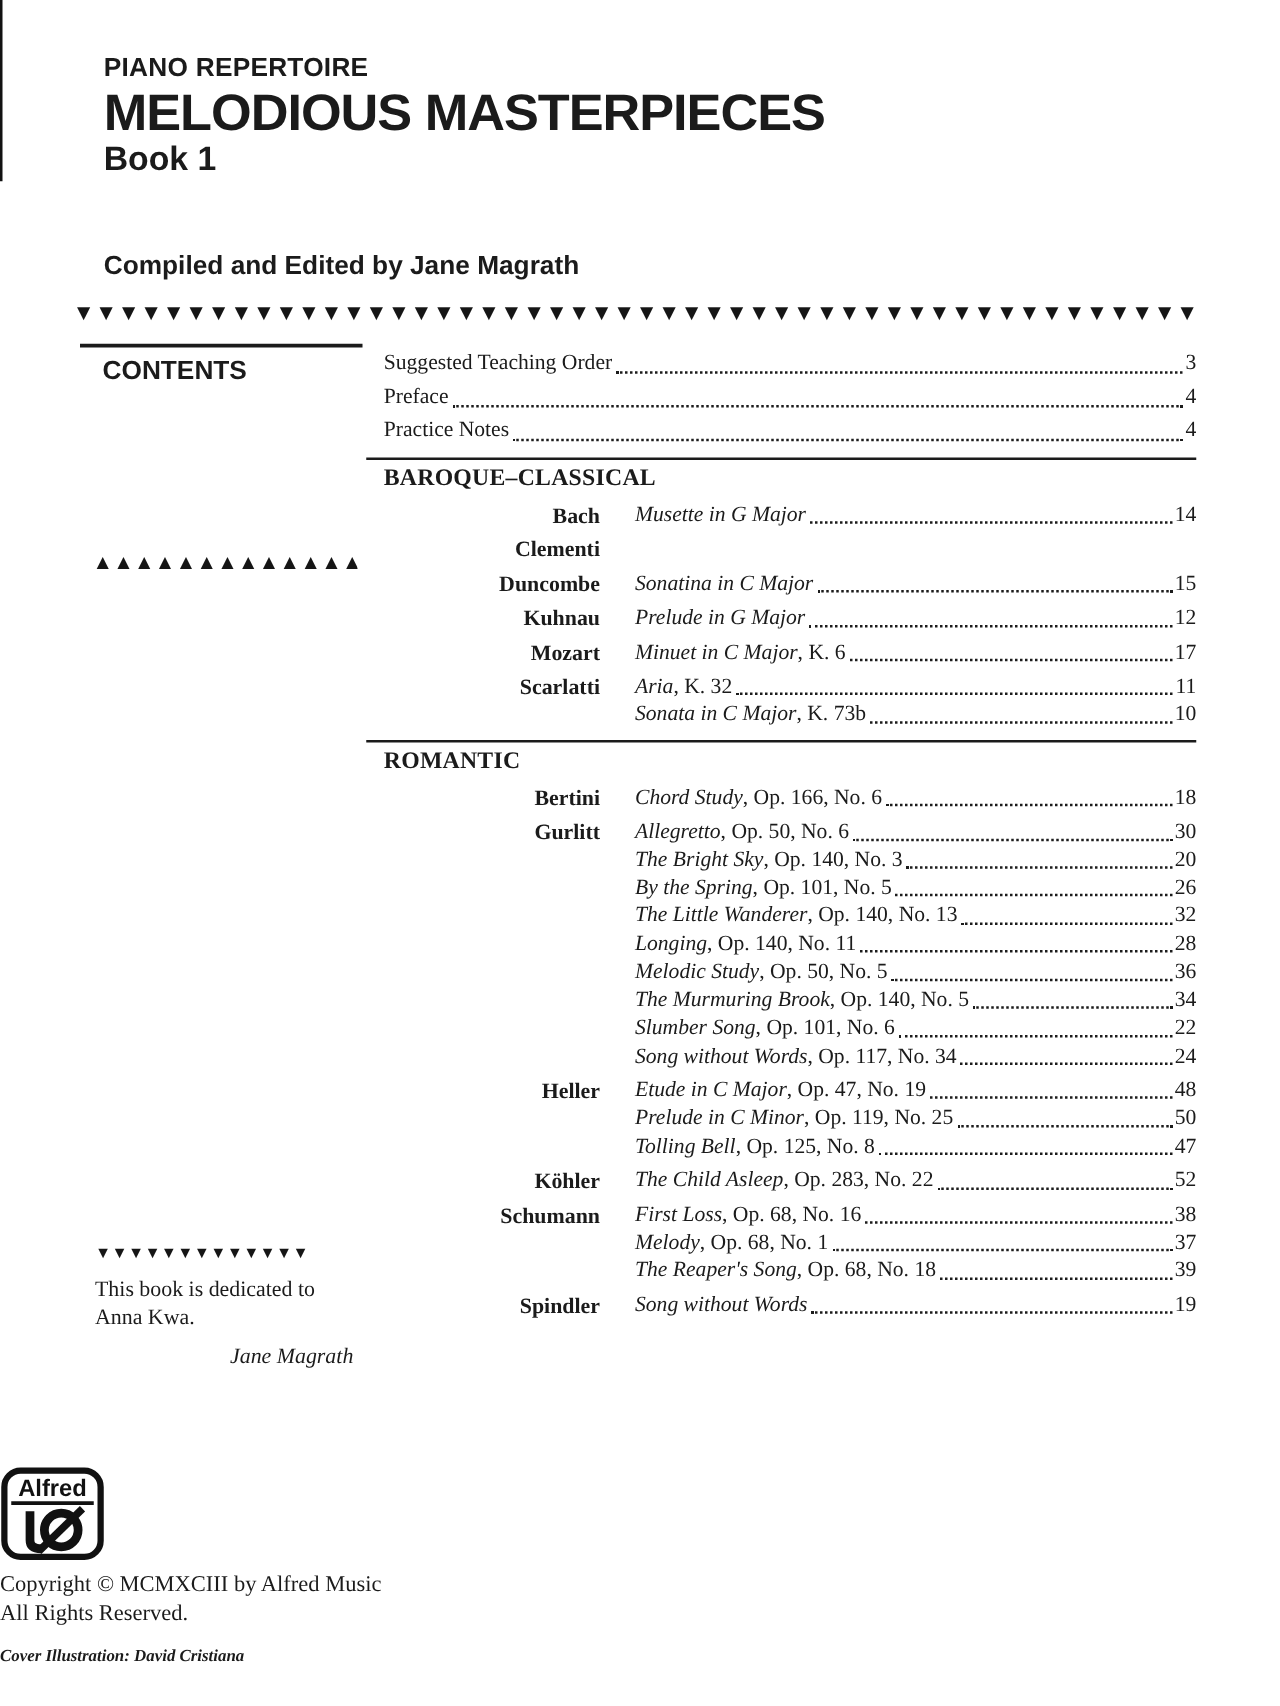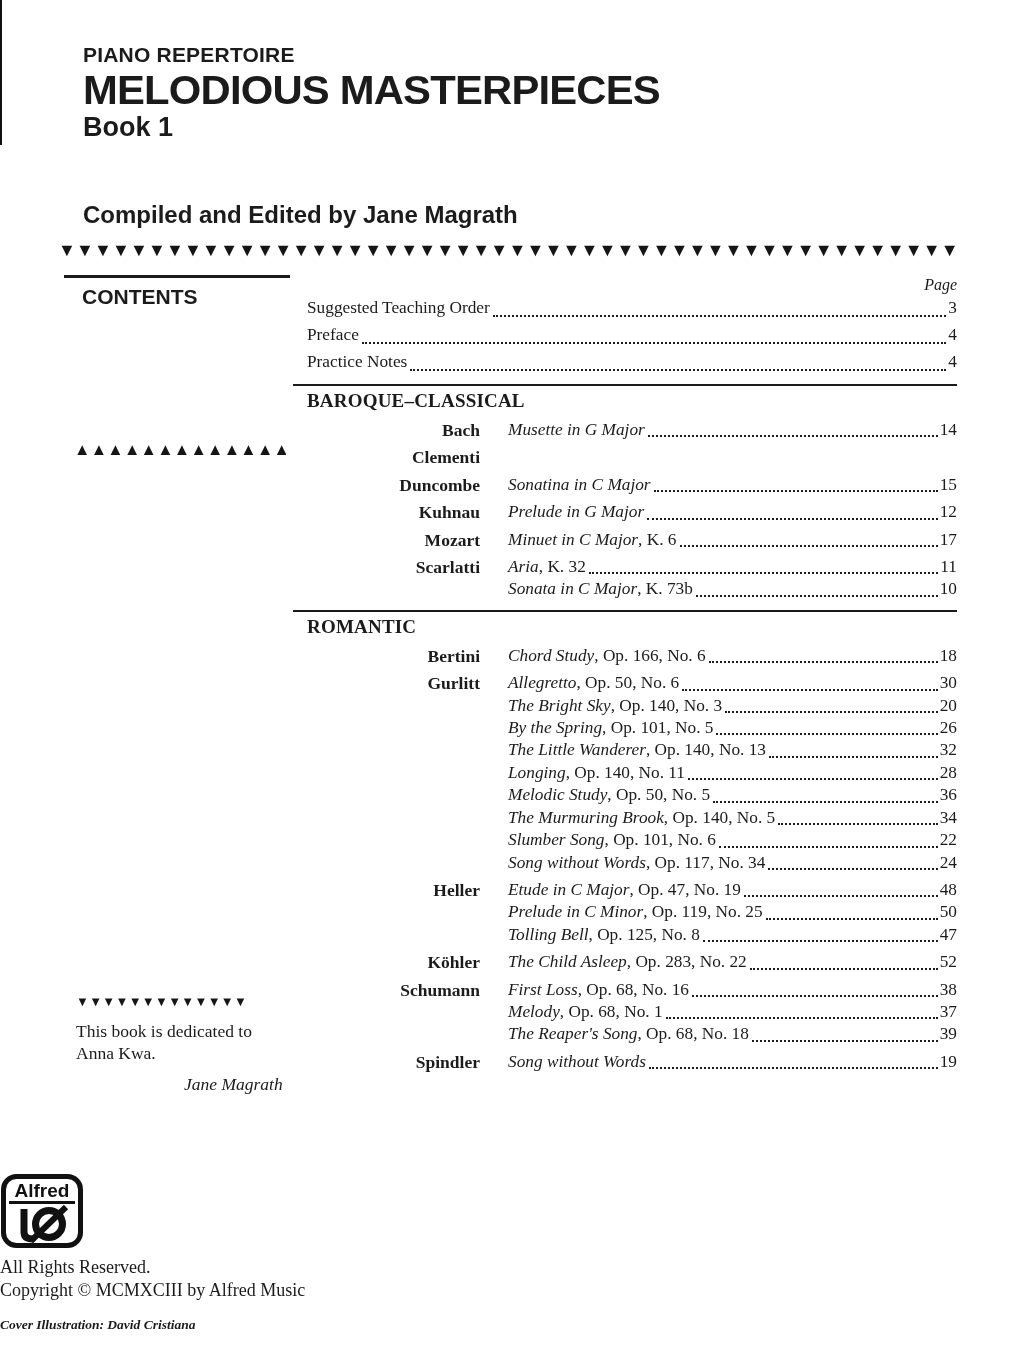--- a/index.html
+++ b/index.html
@@ -10,21 +10,21 @@
     font-family:"Liberation Serif", serif;
     margin:0 auto; overflow:hidden;padding-left:39px;
   }
   .edge-artifact { position:absolute; left:0; top:0; width:2px; height:145px; background:#111; }
 
   
   .hdr { position:absolute; left:83px; top:42px; font-family:"Liberation Sans", sans-serif; font-weight:bold; }
   .hdr .series { font-size:21px; line-height:26px; letter-spacing:0.2px; }
   .hdr .title  { font-size:41px; line-height:44px; letter-spacing:-0.8px; transform:scaleX(1.02); transform-origin:left; }
   .hdr .bookno { font-size:27px; line-height:30px; }
-  .byline { position:absolute; left:83px; top:201px; font-family:"Liberation Sans", sans-serif; font-weight:bold; font-size:24px; }
+  .byline { position:absolute; left:83px; top:201px; font-family:"Liberation Sans", sans-serif; font-weight:bold; font-size:21px; }
 
   
   .tri-row { white-space:nowrap; overflow:hidden; color:#151515; }
   #tri-top { position:absolute; left:58px; top:239px; width:899px; font-size:18px; line-height:22px; letter-spacing:0.2px; }
   #tri-up  { position:absolute; left:74px; top:440px; width:212px; font-size:16.5px; line-height:20px; letter-spacing:0.3px; }
 
   
   .contents-rule { position:absolute; left:64px; top:275px; width:226px; height:3px; background:#1b1b1b; }
   .contents-label { position:absolute; left:82px; top:285px; font-family:"Liberation Sans", sans-serif; font-weight:bold; font-size:21px; }
 
@@ -82,21 +82,20 @@
   <div class="tri-row" id="tri-up">▲▲▲▲▲▲▲▲▲▲▲▲▲▲</div>
 
   <div class="dedication">
     <div class="tri-row" id="tri-down">▼▼▼▼▼▼▼▼▼▼▼▼▼▼</div>
     <div class="ded-line1">This book is dedicated to</div>
     <div>Anna Kwa.</div>
     <div class="sig">Jane Magrath</div>
   </div>
 
   <div class="toc">
-    <div class="page-label">Page</div>
     <div id="front-matter">
         <div class="piece-row">
           <span class="piece-name"><span class="t-rm">Suggested Teaching Order</span></span>
           <span class="leader"></span>
           <span class="pagenum">3</span>
         </div>
         <div class="piece-row">
           <span class="piece-name"><span class="t-rm">Preface</span></span>
           <span class="leader"></span>
           <span class="pagenum">4</span>
@@ -301,18 +300,18 @@
     <div class="logo-box">
       <svg width="84" height="76" viewBox="0 0 84 76">
         <rect x="3.5" y="3.5" width="77" height="69" rx="13" fill="none" stroke="#111" stroke-width="5"></rect>
         <text x="42" y="24" text-anchor="middle" font-family="Liberation Sans, sans-serif" font-size="19" font-weight="bold" fill="#111">Alfred</text>
         <line x1="9" y1="29.5" x2="75" y2="29.5" stroke="#111" stroke-width="3"></line>
         <path d="M24 36 v23 q0 7 9 7" fill="none" stroke="#111" stroke-width="7"></path>
         <circle cx="49" cy="51" r="13.5" fill="none" stroke="#111" stroke-width="7"></circle>
         <path d="M66 34 L31 68" fill="none" stroke="#111" stroke-width="6"></path>
       </svg>
     </div>
+    <div>Copyright © MCMXCIII by Alfred Music</div>
     <div>All Rights Reserved.</div>
-    <div>Copyright © MCMXCIII by Alfred Music</div>
     <div class="credit">Cover Illustration: David Cristiana</div>
   </div>
 
 </div>
 
 </body></html>

